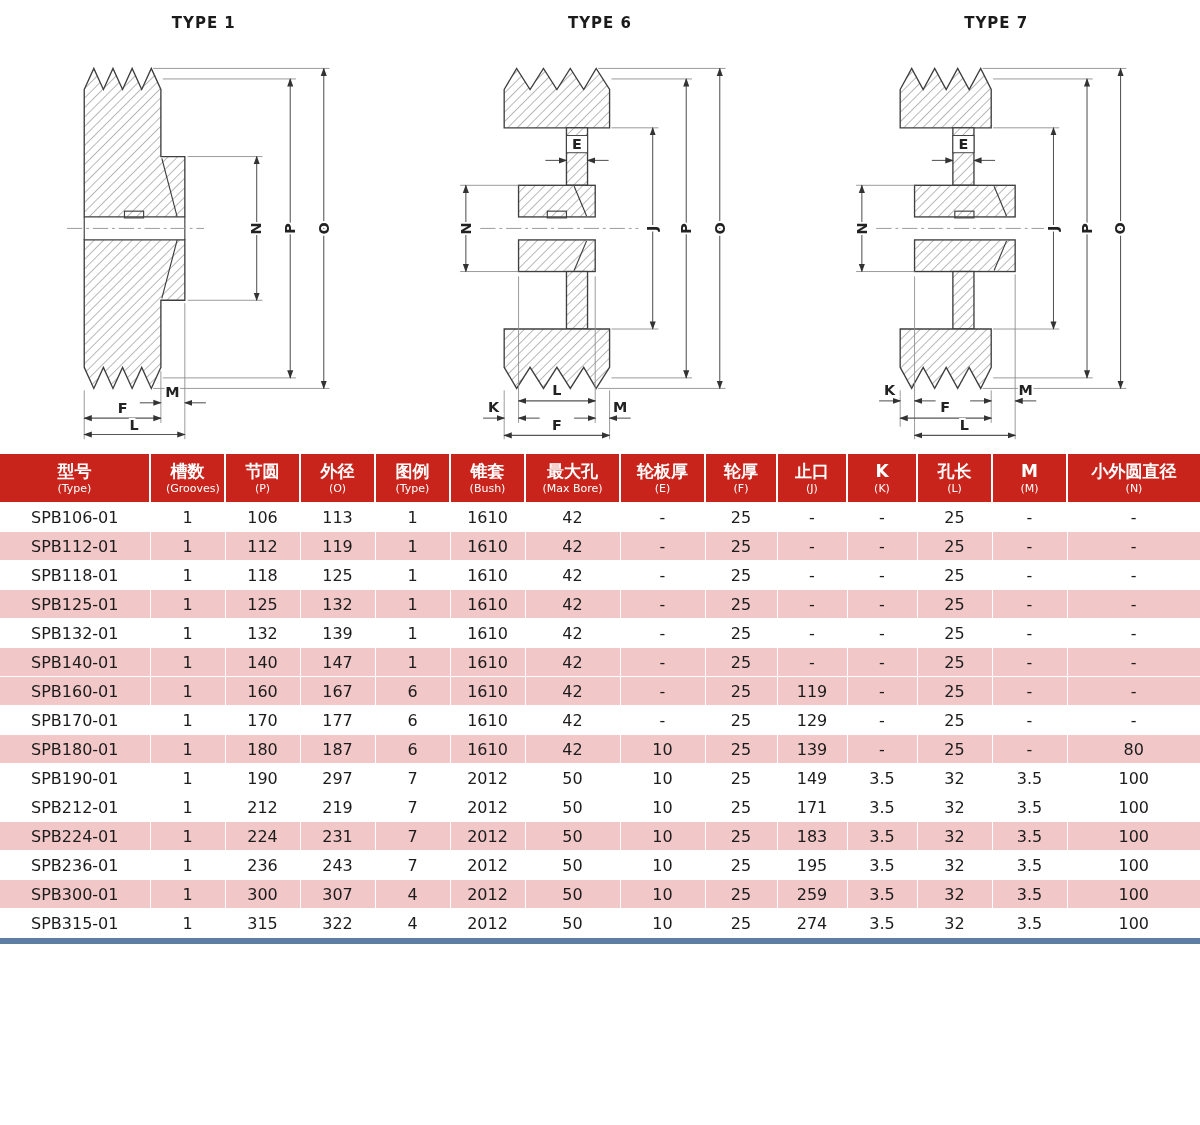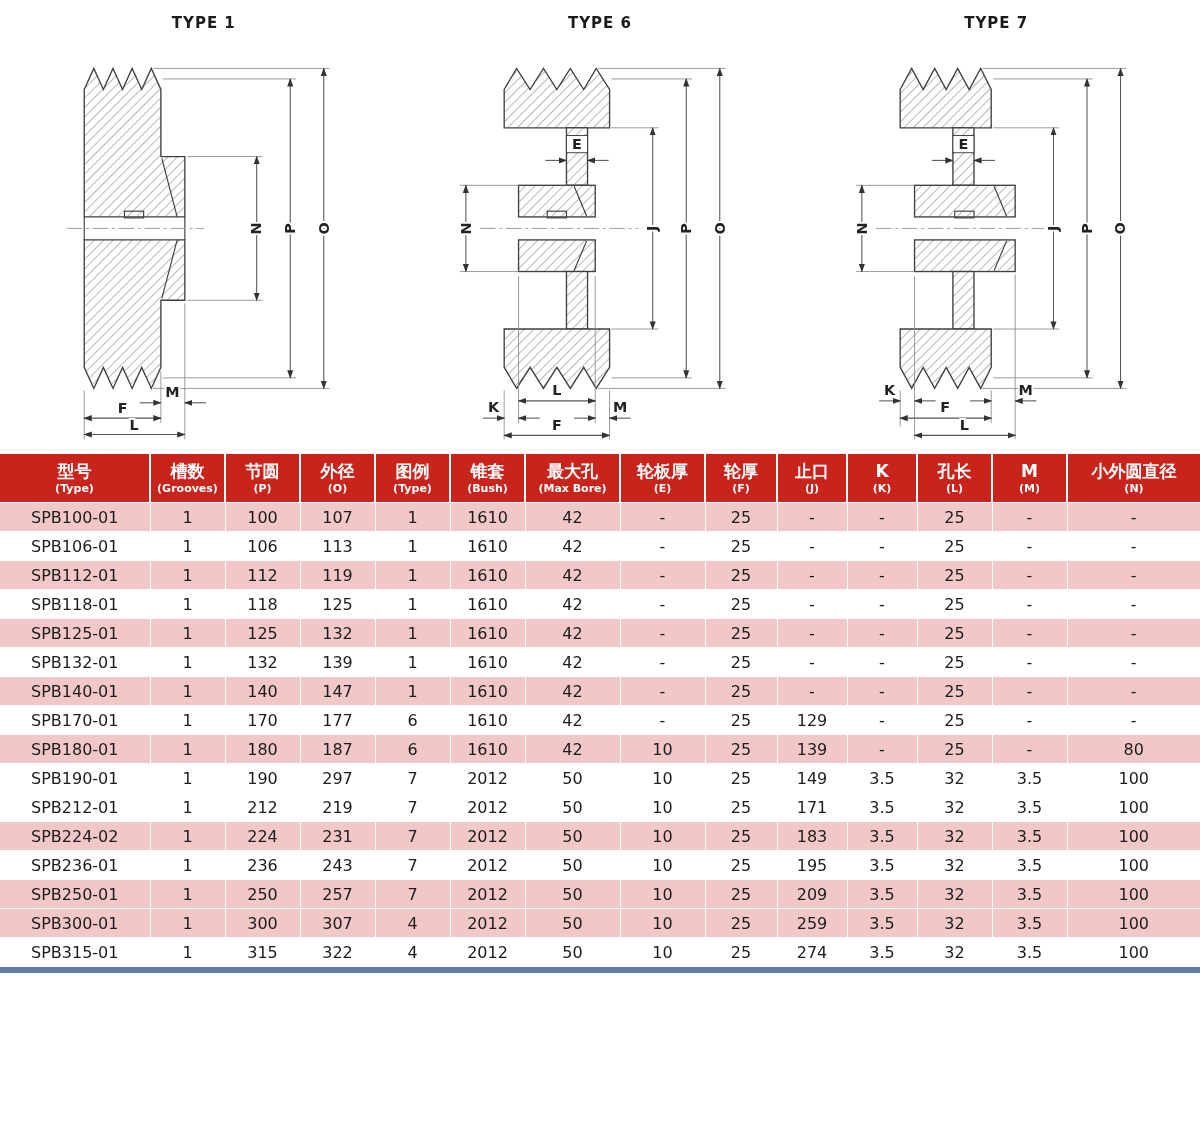--- a/index.html
+++ b/index.html
@@ -17,26 +17,26 @@
   .diagram-title {
     font-weight:bold; font-size:15px; letter-spacing:1px; color:#1b1b1b; margin:4px 0 0 0;
   }
   .diagram svg { margin-top:0; }
 
   table.spec {
     width:1200px; border-collapse:collapse; table-layout:fixed; margin-top:2px;
   }
   table.spec th {
     background:var(--header-bg,#c9241b); color:var(--header-text,#ffffff);
-    padding:7px 6px; border-right:2px solid #fff; border-bottom:1px solid #fff;
+    padding:7px 15px; border-right:2px solid #fff; border-bottom:1px solid #fff;
     vertical-align:middle;
   }
   table.spec th:last-child, table.spec td:last-child { border-right:none;text-align:center; }
   th .zh { display:block; font-size:17px; font-weight:bold; line-height:1.25; }
-  th .en { display:block; font-size:11px; font-weight:bold; line-height:1.2; }
+  th .en { display:block; font-size:11px; font-weight:normal; line-height:1.2; }
   table.spec td {
     text-align:center; font-size:16px; height:29px; padding:0 2px;
     border-right:1px solid #fff; border-bottom:1px solid #fff;
   }
   tr.pink td  { background:var(--row-pink,#f2c7c7); }
   tr.white td { background:var(--row-white,#ffffff); }
 
   .bottom-strip { width:1200px; height:6px; background:var(--strip-blue,#5e7fa3); }
 
   
@@ -318,36 +318,20 @@
           <span class="zh">M</span>
           <span class="en">(M)</span>
         </th>
       <th>
           <span class="zh">小外圆直径</span>
           <span class="en">(N)</span>
         </th>
     </tr>
   </thead>
   <tbody>
-      <tr class="pink">
-        <td>SPB100-01</td>
-        <td>1</td>
-        <td>100</td>
-        <td>107</td>
-        <td>1</td>
-        <td>1610</td>
-        <td>42</td>
-        <td>-</td>
-        <td>25</td>
-        <td>-</td>
-        <td>-</td>
-        <td>25</td>
-        <td>-</td>
-        <td>-</td>
-      </tr>
       <tr class="white">
         <td>SPB106-01</td>
         <td>1</td>
         <td>106</td>
         <td>113</td>
         <td>1</td>
         <td>1610</td>
         <td>42</td>
         <td>-</td>
         <td>25</td>
@@ -425,20 +409,36 @@
         <td>SPB140-01</td>
         <td>1</td>
         <td>140</td>
         <td>147</td>
         <td>1</td>
         <td>1610</td>
         <td>42</td>
         <td>-</td>
         <td>25</td>
         <td>-</td>
+        <td>-</td>
+        <td>25</td>
+        <td>-</td>
+        <td>-</td>
+      </tr>
+      <tr class="pink">
+        <td>SPB160-01</td>
+        <td>1</td>
+        <td>160</td>
+        <td>167</td>
+        <td>6</td>
+        <td>1610</td>
+        <td>42</td>
+        <td>-</td>
+        <td>25</td>
+        <td>119</td>
         <td>-</td>
         <td>25</td>
         <td>-</td>
         <td>-</td>
       </tr>
       <tr class="white">
         <td>SPB170-01</td>
         <td>1</td>
         <td>170</td>
         <td>177</td>
@@ -495,21 +495,21 @@
         <td>50</td>
         <td>10</td>
         <td>25</td>
         <td>171</td>
         <td>3.5</td>
         <td>32</td>
         <td>3.5</td>
         <td>100</td>
       </tr>
       <tr class="pink">
-        <td>SPB224-02</td>
+        <td>SPB224-01</td>
         <td>1</td>
         <td>224</td>
         <td>231</td>
         <td>7</td>
         <td>2012</td>
         <td>50</td>
         <td>10</td>
         <td>25</td>
         <td>183</td>
         <td>3.5</td>
@@ -527,36 +527,20 @@
         <td>50</td>
         <td>10</td>
         <td>25</td>
         <td>195</td>
         <td>3.5</td>
         <td>32</td>
         <td>3.5</td>
         <td>100</td>
       </tr>
       <tr class="pink">
-        <td>SPB250-01</td>
-        <td>1</td>
-        <td>250</td>
-        <td>257</td>
-        <td>7</td>
-        <td>2012</td>
-        <td>50</td>
-        <td>10</td>
-        <td>25</td>
-        <td>209</td>
-        <td>3.5</td>
-        <td>32</td>
-        <td>3.5</td>
-        <td>100</td>
-      </tr>
-      <tr class="pink">
         <td>SPB300-01</td>
         <td>1</td>
         <td>300</td>
         <td>307</td>
         <td>4</td>
         <td>2012</td>
         <td>50</td>
         <td>10</td>
         <td>25</td>
         <td>259</td>

